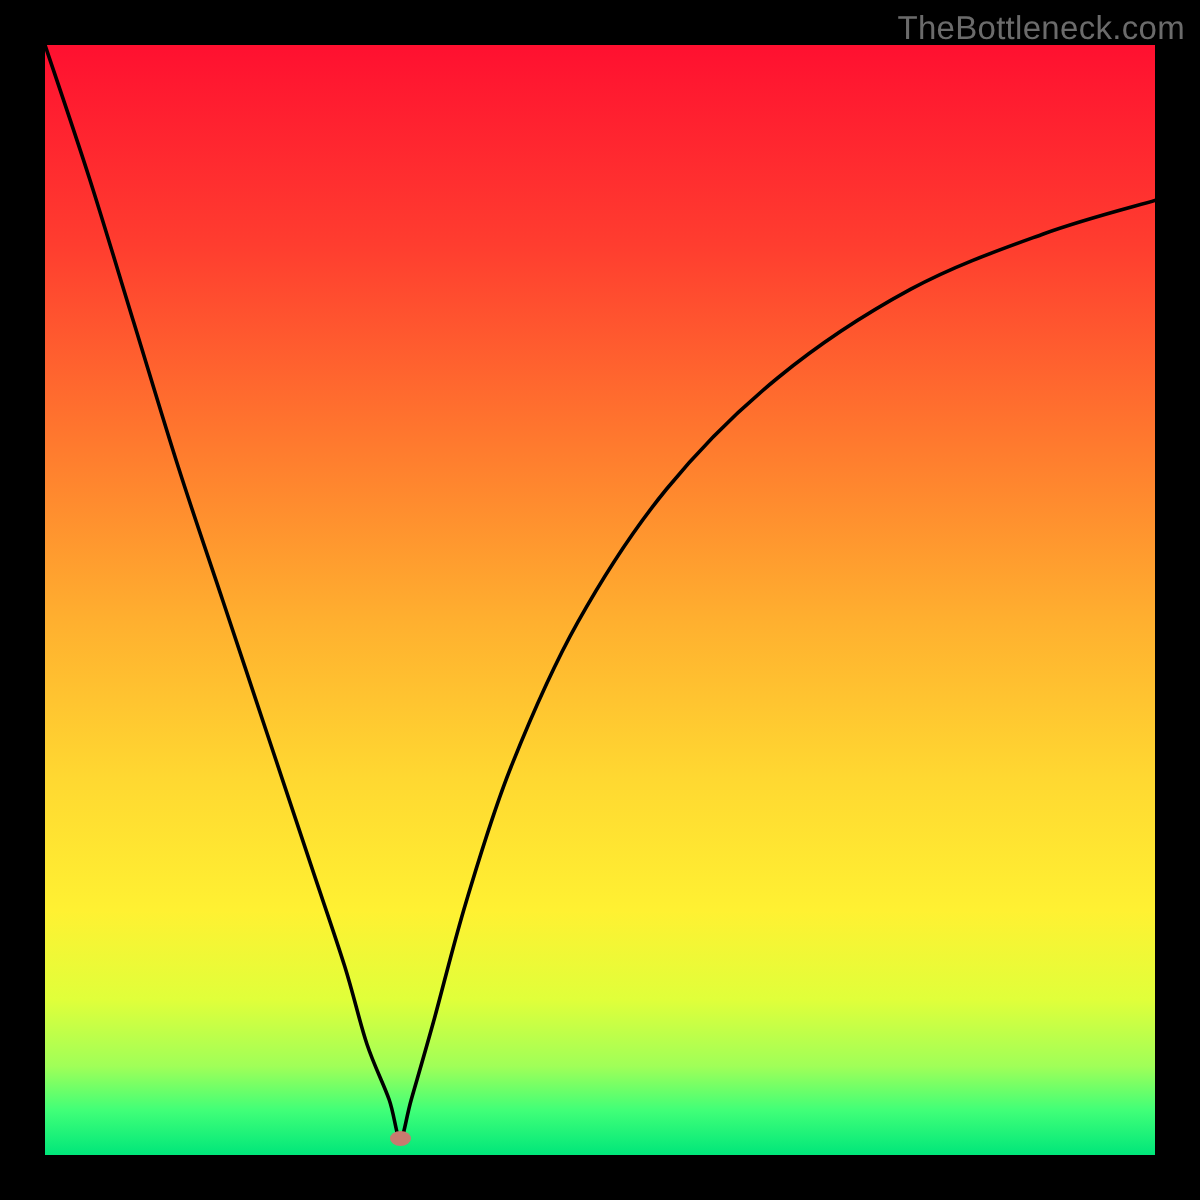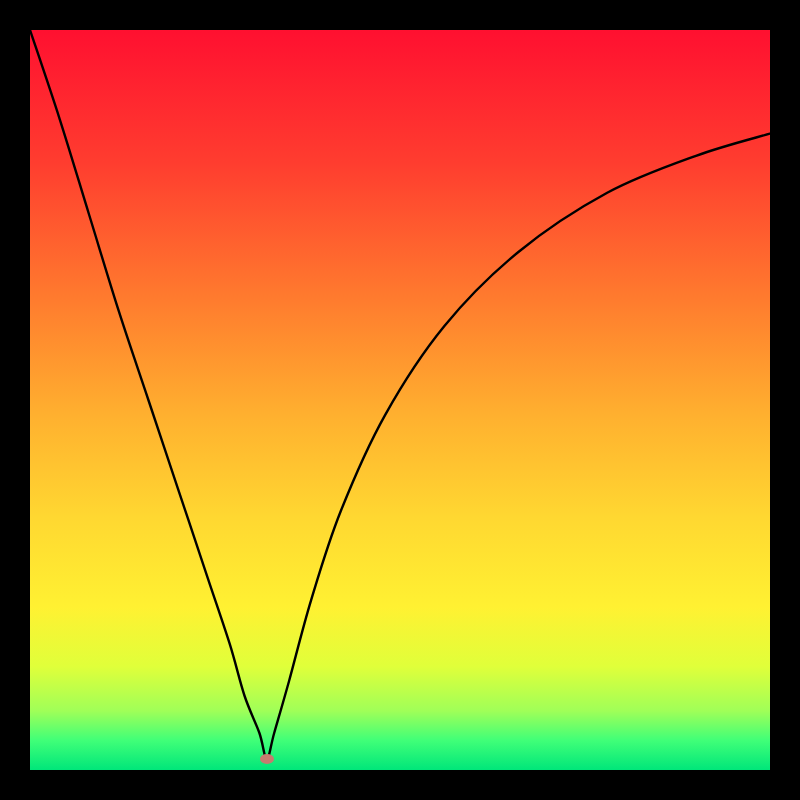--- a/index.html
+++ b/index.html
@@ -61,19 +61,20 @@
     height: 10px;
     background: #c77b6f;
     border-radius: 50%;
     transform: translate(-50%, -50%);
   }
 </style>
 </head>
 <body>
 
 <div class="frame">
+  <div class="watermark">TheBottleneck.com</div>
   <div class="plot-area">
     <svg class="curve" viewBox="0 0 740 740" preserveAspectRatio="none">
       <path d="M 0.00 0.00 C 4.93 14.80, 19.73 57.97, 29.60 88.80 C 39.47 119.63, 49.33 152.93, 59.20 185.00 C 69.07 217.07, 78.93 250.37, 88.80 281.20 C 98.67 312.03, 108.53 340.40, 118.40 370.00 C 128.27 399.60, 138.13 429.20, 148.00 458.80 C 157.87 488.40, 168.97 521.70, 177.60 547.60 C 186.23 573.50, 193.63 594.47, 199.80 614.20 C 205.97 633.93, 209.67 651.20, 214.60 666.00 C 219.53 680.80, 225.70 692.52, 229.40 703.00 C 233.10 713.48, 234.33 728.90, 236.80 728.90 C 239.27 728.90, 240.50 715.95, 244.20 703.00 C 247.90 690.05, 252.83 673.40, 259.00 651.20 C 265.17 629.00, 272.57 598.17, 281.20 569.80 C 289.83 541.43, 298.47 511.83, 310.80 481.00 C 323.13 450.17, 337.93 415.63, 355.20 384.80 C 372.47 353.97, 392.20 323.13, 414.40 296.00 C 436.60 268.87, 461.27 244.20, 488.40 222.00 C 515.53 199.80, 547.60 178.83, 577.20 162.80 C 606.80 146.77, 638.87 135.67, 666.00 125.80 C 693.13 115.93, 727.67 107.30, 740.00 103.60" fill="none" stroke="#000" stroke-width="2.4" stroke-linecap="round" stroke-linejoin="round"></path>
     </svg>
     <div class="marker" style="left: 236.8px; top: 728.9px; background: rgb(199, 123, 111);"></div>
   </div>
 </div>
 
 </body></html>

